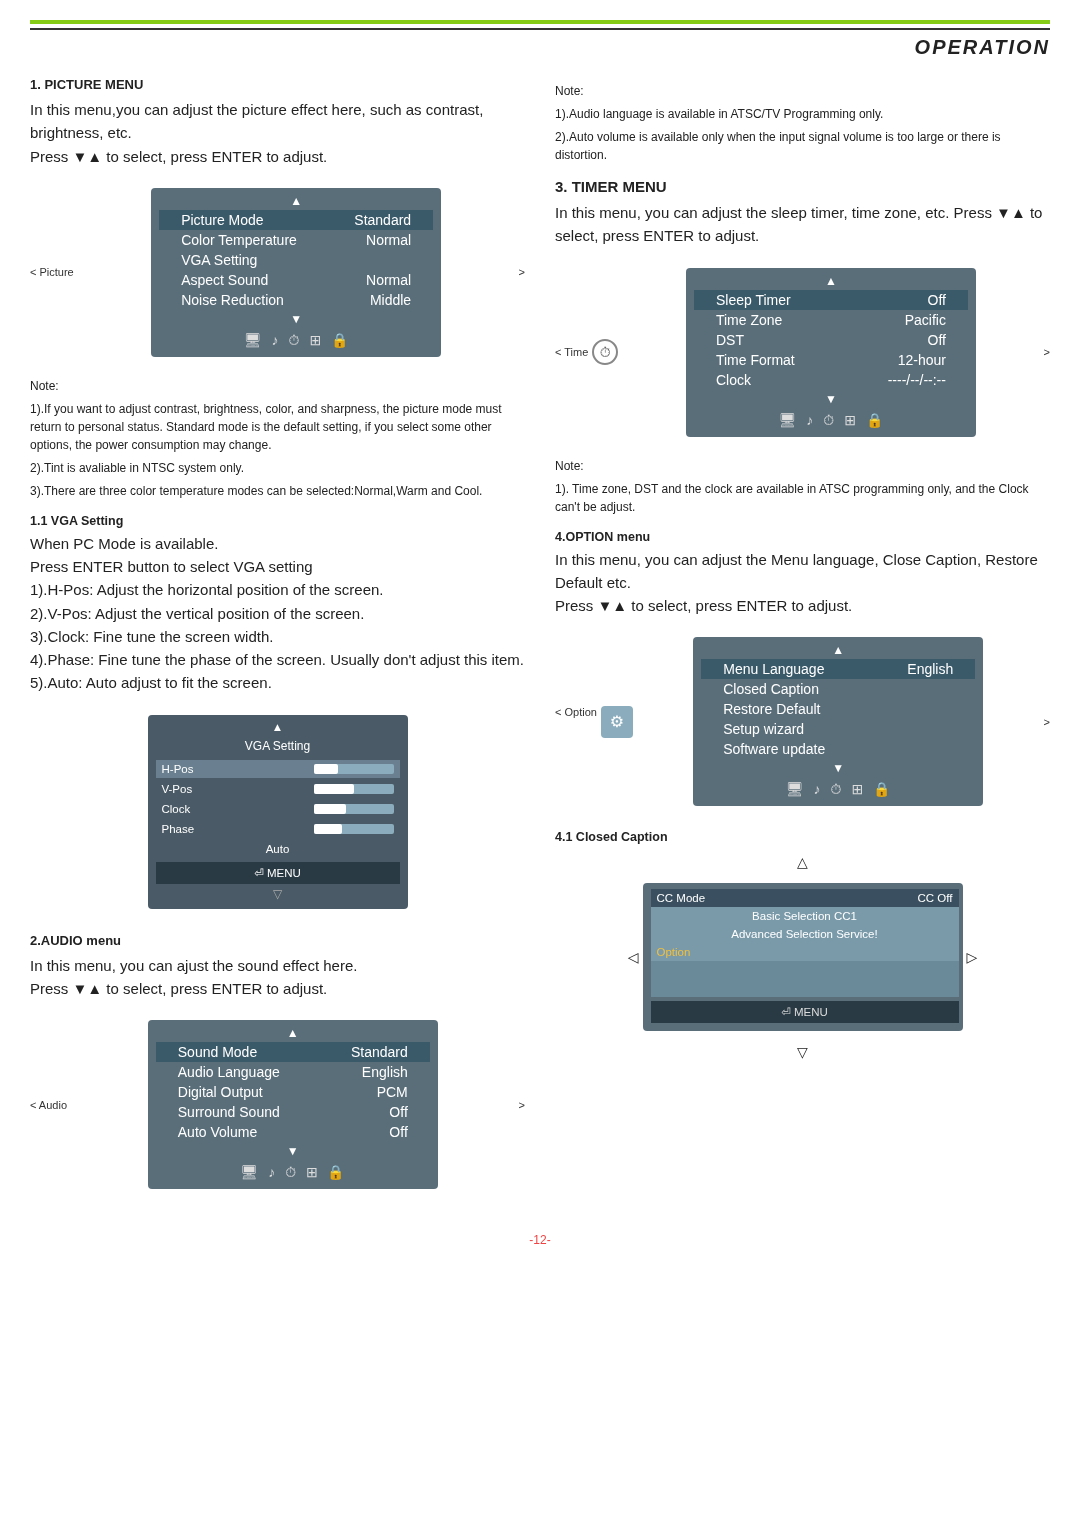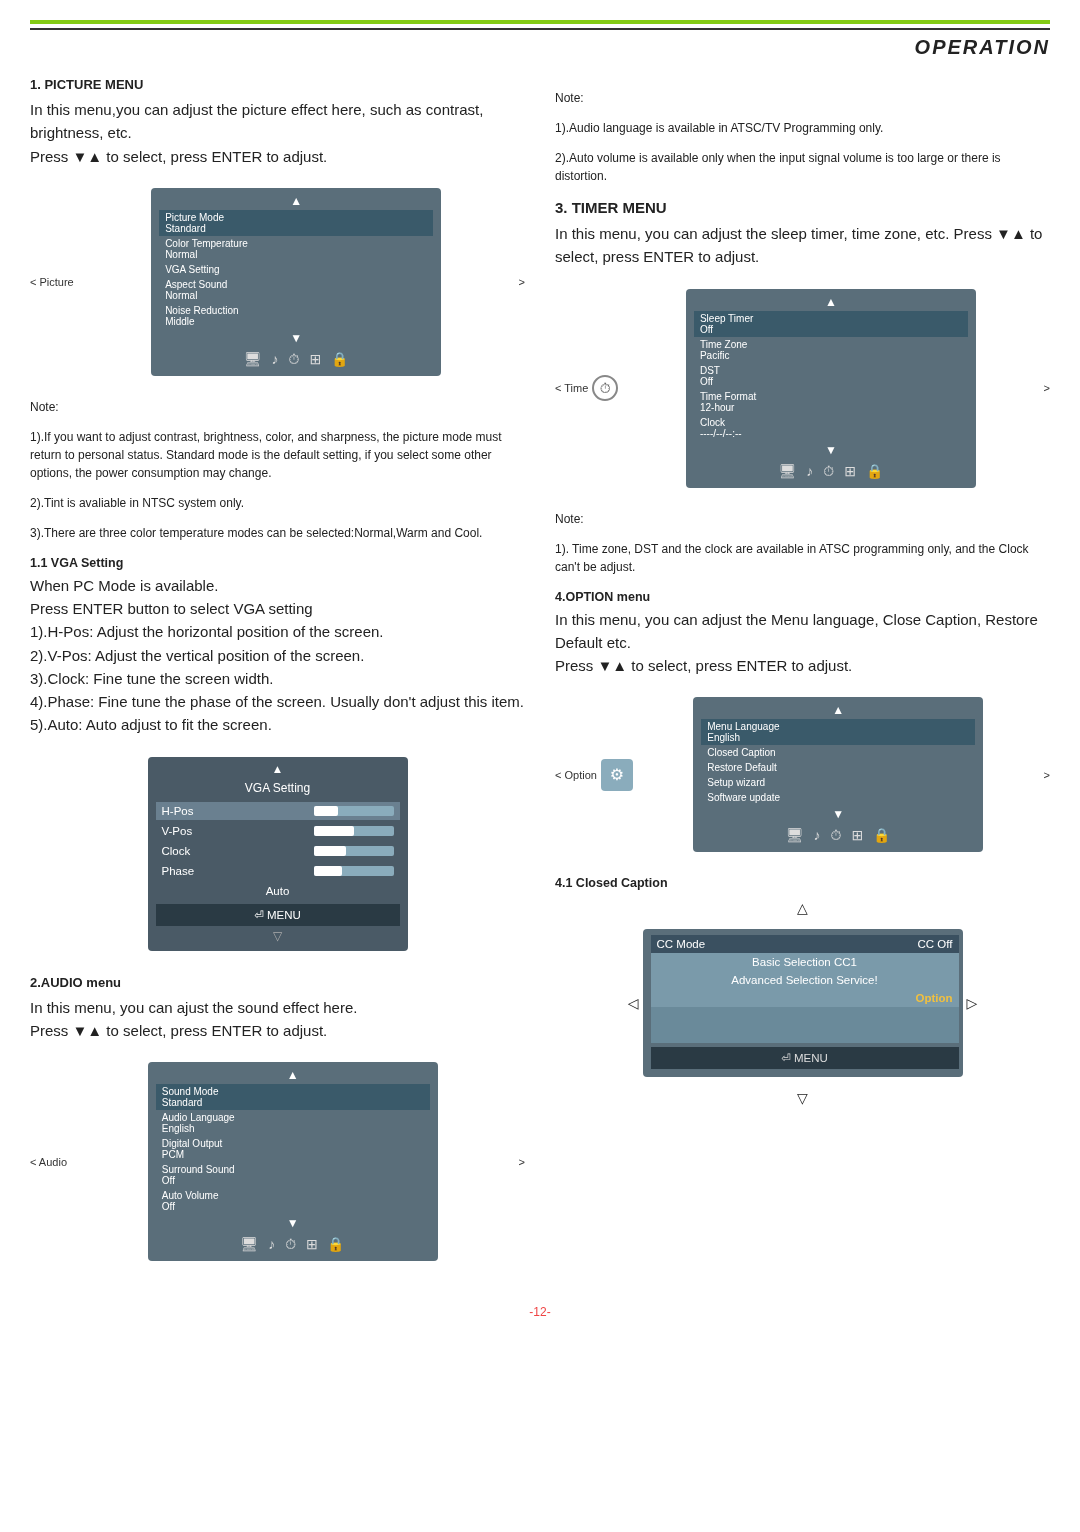--- a/index.html
+++ b/index.html
@@ -62,23 +62,22 @@
     .menu-screen .arrow-up {
       text-align: center;
       font-size: 12px;
       margin-bottom: 2px;
       color: #fff;
     }
 
     .menu-screen .menu-row {
       display: flex;
       justify-content: space-between;
-      padding: 2px 6px;
-      font-size: 10px;
-      flex-direction: column;
+      padding: 2px 22px;
+      font-size: 14px;
     }
     .menu-screen .menu-row.selected {
       background: #3a5a6a;
     }
 
     .menu-screen .arrow-down {
       text-align: center;
       font-size: 12px;
       margin-top: 2px;
       color: #fff;
@@ -165,21 +164,21 @@
     .cc-screen .cc-row {
       display: flex;
       justify-content: space-between;
       padding: 3px 6px;
     }
     .cc-screen .cc-row.highlight { background: #7a9aaa; }
 
     .note-text {
       font-size: 12px;
       line-height: 1.5;
-      margin-top: 12px;
+      margin-top: 5px;
     }
 
     .sub-section-title {
       font-weight: bold;
       font-size: 12.5px;
       margin-top: 10px;
       margin-bottom: 4px;
     }
 
     .page-number {
@@ -419,21 +418,21 @@
     </div>
 
     <div class="section-block">
       <div class="sub-section-title">4.OPTION menu</div>
       <div class="section-body">
         In this menu, you can adjust the Menu language, Close Caption, Restore Default etc.<br>
         Press ▼▲ to select, press ENTER to adjust.
       </div>
 
       <div class="menu-screen-wrapper">
-        <span class="side-nav-left" style="display:flex;align-items:center;gap:4px;">
+        <span class="side-nav-left" style="display:flex;gap:4px;">
           &lt; Option
           <span style="display:inline-block;width:32px;height:32px;border-radius:4px;background:#8aacbc;text-align:center;line-height:32px;font-size:16px;color:#fff;">⚙</span>
         </span>
         <div class="menu-screen">
           <div class="arrow-up">▲</div>
           <div class="menu-row selected">
             <span>Menu Language</span>
               <span>English</span>
           </div>
           <div class="menu-row">
@@ -477,21 +476,21 @@
               <span>CC Mode</span>
                 <span>CC Off</span>
             </div>
             <div class="cc-row highlight">
               <span style="width:100%;text-align:center;">Basic Selection CC1</span>
             </div>
             <div class="cc-row highlight">
               <span style="width:100%;text-align:center;">Advanced Selection Service!</span>
             </div>
             <div class="cc-row" style="background:#7a9aaa;text-align:center;">
-              <span style="width:100%;text-align:right;color:#f0c040;font-weight:bold;">Option</span>
+              <span style="width:100%;text-align:left;color:#f0c040;font-weight:normal;">Option</span>
             </div>
             <div class="cc-row" style="background:#6a8a9a;">
               <span>&nbsp;</span>
             </div>
             <div class="cc-row" style="background:#6a8a9a;">
               <span>&nbsp;</span>
             </div>
             <div style="background:#2a3a44;text-align:center;padding:4px 0;font-size:11.5px;color:#ddd;margin-top:4px;">⏎ MENU</div>
           </div>
           <div style="font-size:14px;margin-left:4px;">▷</div>

